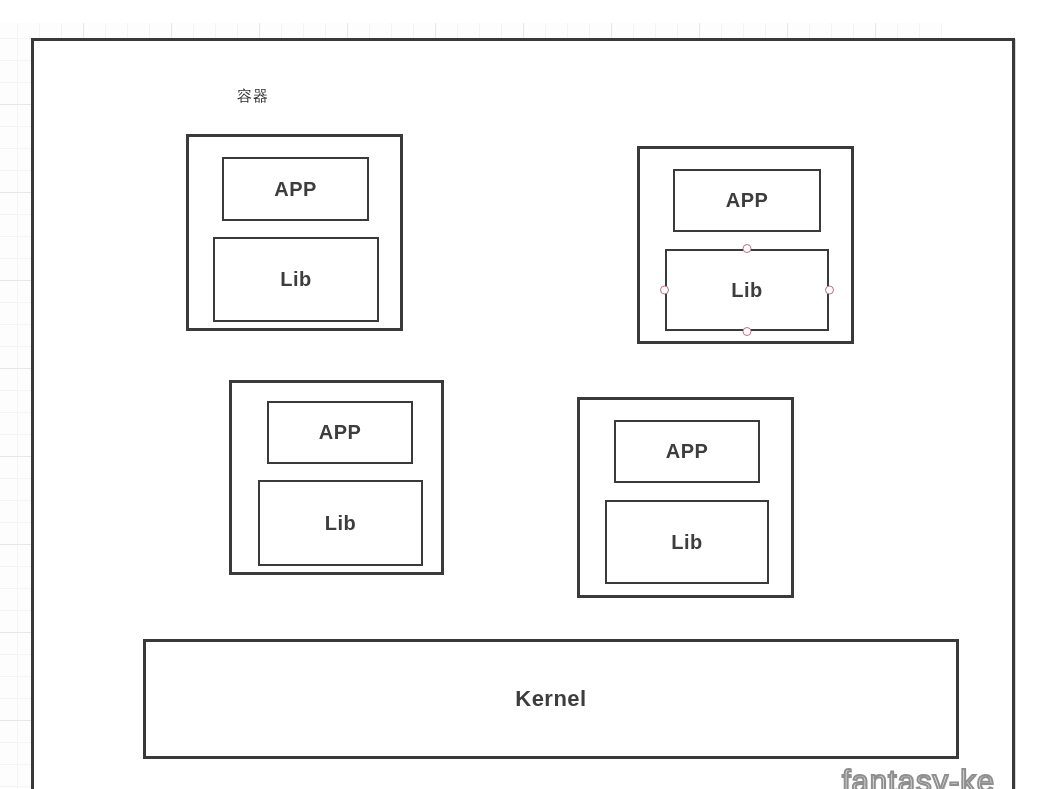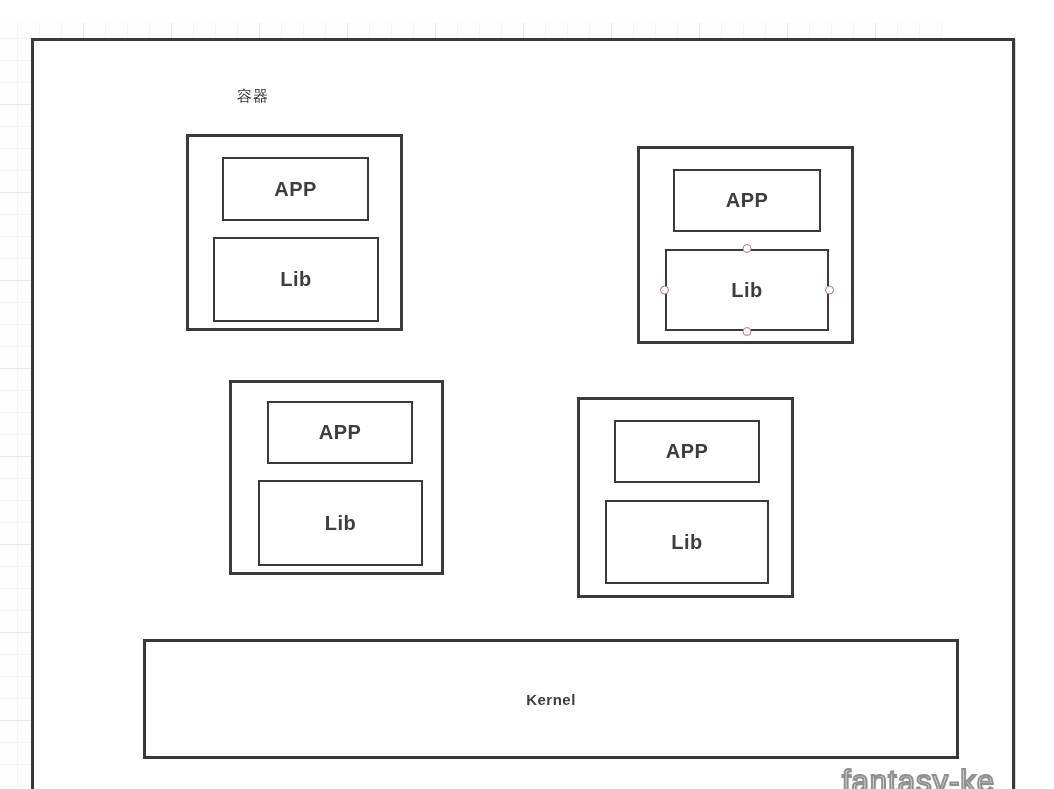--- a/index.html
+++ b/index.html
@@ -88,21 +88,21 @@
   .kernel-box {
     position: absolute;
     left: 140px; top: 613px;
     width: 816px; height: 120px;
     background: #fff;
     border: 3px solid #393939;
     display: flex;
     align-items: center;
     justify-content: center;
   }
-  .kernel-box .shape-label { font-size: 15px; }
+  .kernel-box .shape-label { font-size: 22px; }
 
   
   .handle {
     position: absolute;
     width: 9px; height: 9px;
     border-radius: 50%;
     background: #fffafb;
     border: 1.5px solid #bd7286;
     z-index: 3;
   }

